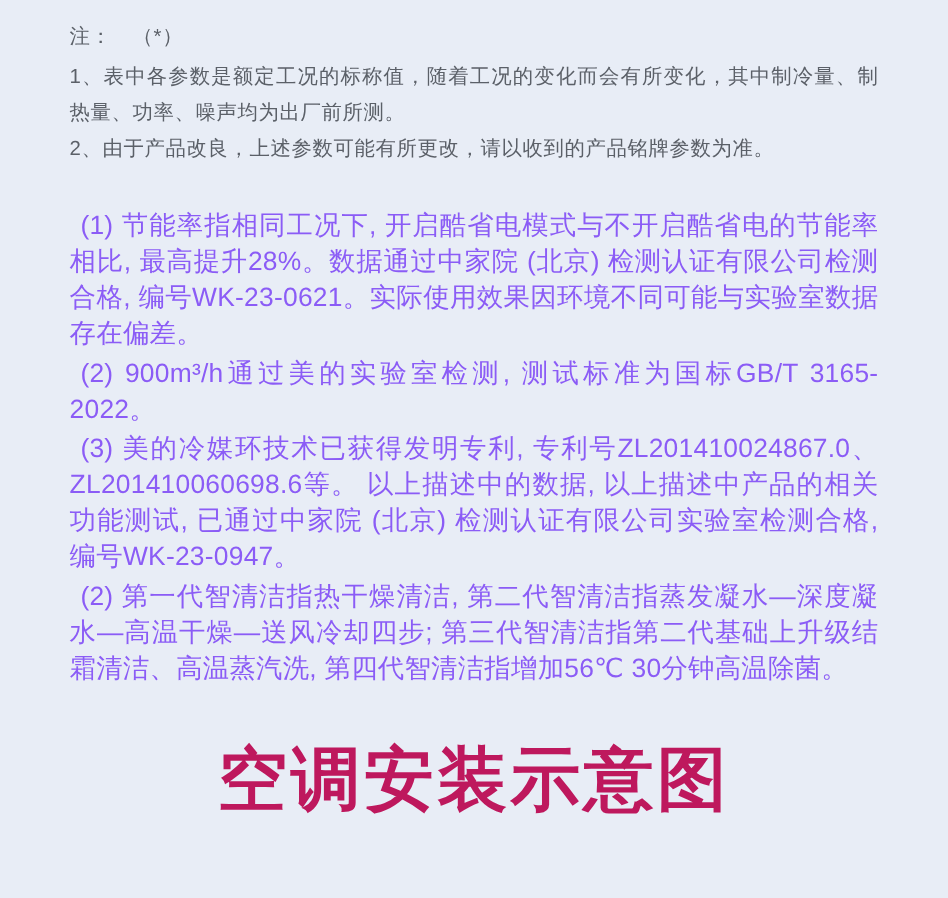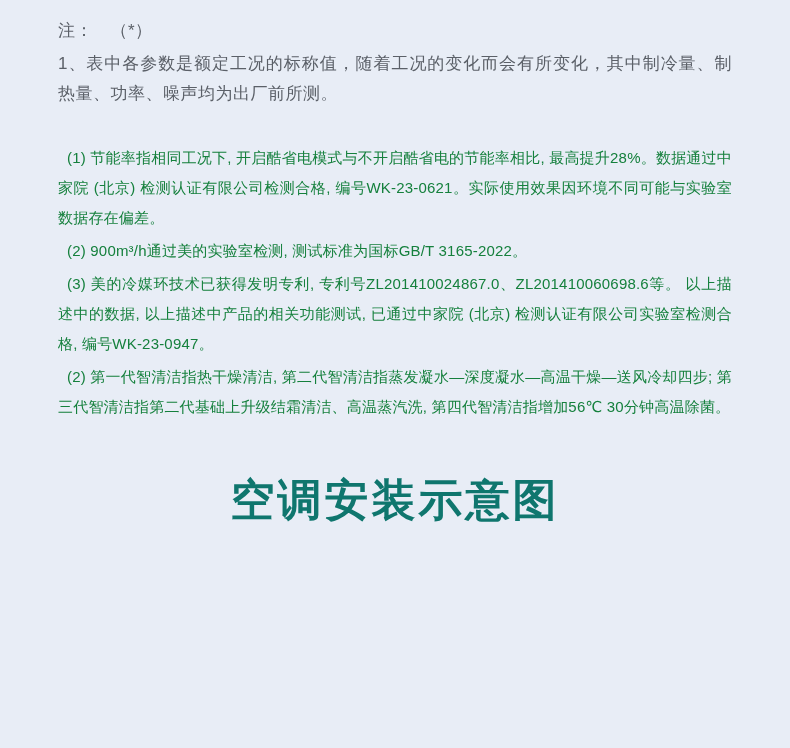--- a/index.html
+++ b/index.html
@@ -29,46 +29,47 @@
     letter-spacing: 0.5px;
   }
   .notes .note-header {
     margin-bottom: 3px;
   }
   .footnotes {
     margin-top: 34px;
   }
   .footnotes p {
     margin: 3px 0;
-    font-size: 15px;
+    font-size: 22px;
     line-height: 30px;
-    color: #15803d;
+    color: #8b5cf6;
     text-align: justify;
     text-indent: 9px;
     letter-spacing: 0.2px;
   }
   .section-title {
     margin: 46px 0 0 0;
     text-align: center;
-    font-size: 44px;
+    font-size: 58px;
     line-height: 64px;
     font-weight: 900;
-    color: #0f766e;
+    color: #be185d;
     letter-spacing: 3px;
     font-family: "Liberation Sans", "DejaVu Sans", sans-serif;
   }
 </style>
 </head>
 <body>
 
 <div class="page">
 
   <section class="notes">
     <p class="note-header">注：　（*）</p>
     <p class="note-line">1、表中各参数是额定工况的标称值，随着工况的变化而会有所变化，其中制冷量、制热量、功率、噪声均为出厂前所测。</p>
+    <p class="note-line">2、由于产品改良，上述参数可能有所更改，请以收到的产品铭牌参数为准。</p>
   </section>
 
   <section class="footnotes">
     <p class="footnote">(1) 节能率指相同工况下, 开启酷省电模式与不开启酷省电的节能率相比, 最高提升28%。数据通过中家院 (北京) 检测认证有限公司检测合格, 编号WK-23-0621。实际使用效果因环境不同可能与实验室数据存在偏差。</p>
     <p class="footnote">(2) 900m³/h通过美的实验室检测, 测试标准为国标GB/T 3165-2022。</p>
     <p class="footnote">(3) 美的冷媒环技术已获得发明专利, 专利号ZL201410024867.0、ZL201410060698.6等。 以上描述中的数据, 以上描述中产品的相关功能测试, 已通过中家院 (北京) 检测认证有限公司实验室检测合格, 编号WK-23-0947。</p>
     <p class="footnote">(2) 第一代智清洁指热干燥清洁, 第二代智清洁指蒸发凝水—深度凝水—高温干燥—送风冷却四步; 第三代智清洁指第二代基础上升级结霜清洁、高温蒸汽洗, 第四代智清洁指增加56℃ 30分钟高温除菌。</p>
   </section>
 
   <h1 class="section-title">空调安装示意图</h1>

